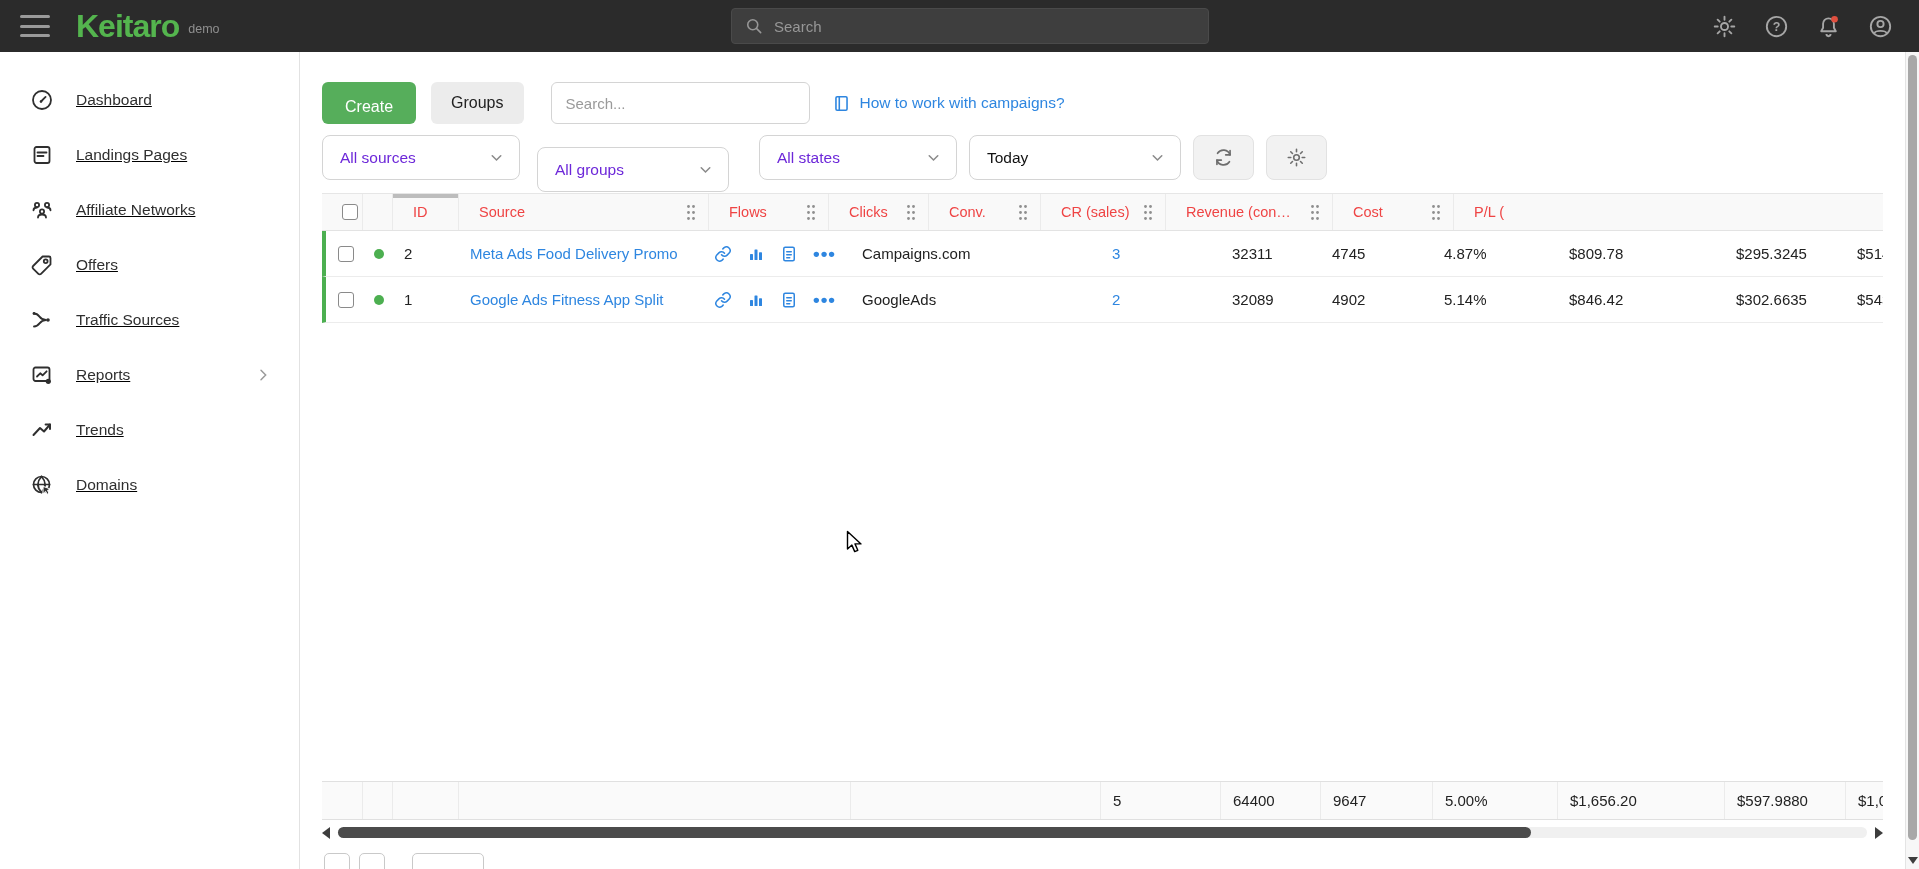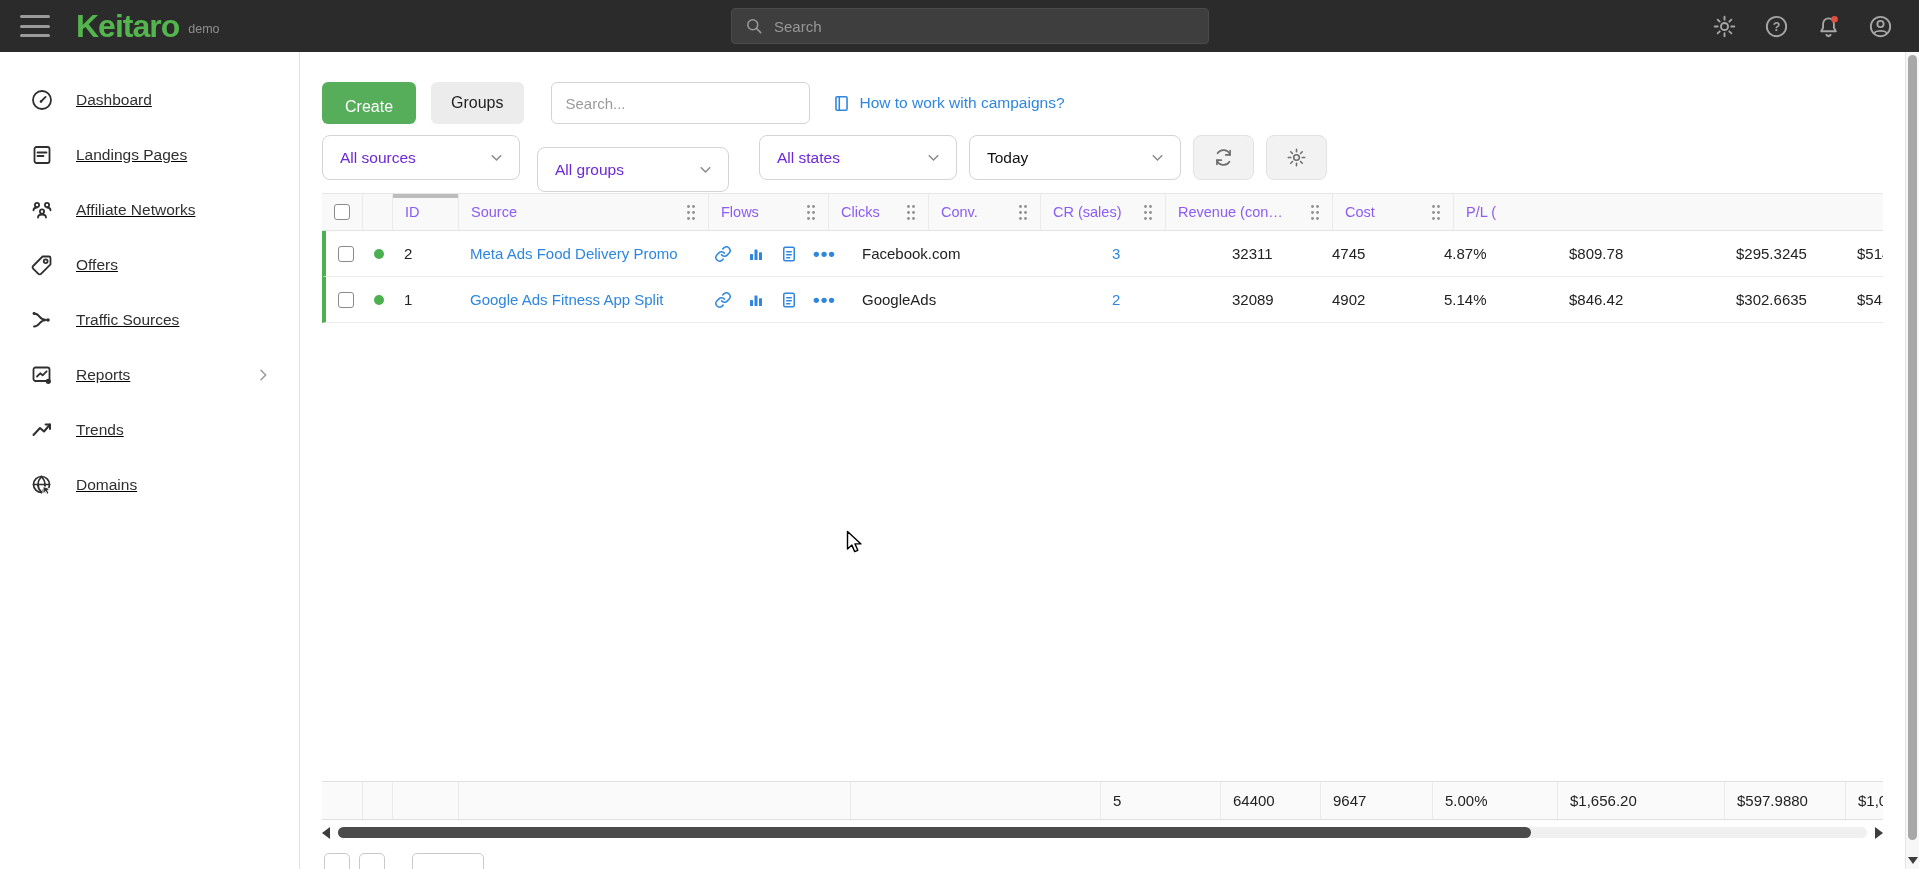--- a/index.html
+++ b/index.html
@@ -55,21 +55,21 @@
   .sel-groups  { width:192px; margin-left:17px;margin-top:24px; }
   .sel-states  { width:198px; margin-left:30px; }
   .sel-date    { width:212px; margin-left:12px; color:#121212; font-weight:500; }
   .icon-btn { width:61px; height:45px; margin-left:12px; background:#f2f2f2; border:1px solid #e2e2e2;
               border-radius:8px; display:flex; align-items:center; justify-content:center; cursor:pointer; }
 
   
   .tbl { position:absolute; left:22px; right:36px; top:141px; }
   .thead { display:flex; height:38px; background:#f9f9f9; border-top:1px solid #e6e6e6;
            border-bottom:1px solid #e3e3e3; align-items:stretch; }
-  .th { display:flex; align-items:center; color:#8b5cf6; font-size:14.5px; padding-left:12px;
+  .th { display:flex; align-items:center; color:#ef4444; font-size:14.5px; padding-left:20px;
         border-left:1px solid #ebebeb; position:relative; cursor:pointer;text-align:center; }
   .th:first-child { border-left:none; }
   .th .handle { margin-left:auto; margin-right:12px; cursor:grab; }
   .sort-bar { position:absolute; top:0; left:0; right:0; height:4px; background:#bdbdbd; }
 
   .c0{width:40px;} .c1{width:30px;} .c2{width:66px;} .c3{width:392px;} .c4{width:250px;}
   .c5{width:120px;} .c6{width:100px;} .c7{width:112px;} .c8{width:125px;} .c9{width:167px;}
   .c10{width:121px;} .c11{flex:1; min-width:0; overflow:hidden; white-space:nowrap;}
 
   .trow { display:flex; height:46px; align-items:center; border-bottom:1px solid #ececec;
@@ -480,21 +480,21 @@
               </span>
             <span class="ric">
               <svg width="18" height="18" viewBox="0 0 24 24" fill="none" stroke="#2e86e0" stroke-width="2" stroke-linecap="round" stroke-linejoin="round">
                 <rect x="5" y="3" width="14" height="18" rx="2"></rect>
                   <path d="M9 9h6M9 13h6M9 17h4"></path>
               </svg>
               </span>
             <span class="dots">•••</span>
           </span>
         </div>
-        <div class="td c4">Facebook.com</div>
+        <div class="td c4">Campaigns.com</div>
         <div class="td c5">
             <a class="flows-link">3</a>
           </div>
         <div class="td c6">32311</div>
         <div class="td c7">4745</div>
         <div class="td c8">4.87%</div>
         <div class="td c9">$809.78</div>
         <div class="td c10">$295.3245</div>
         <div class="td c11">$514</div>
       </div>

